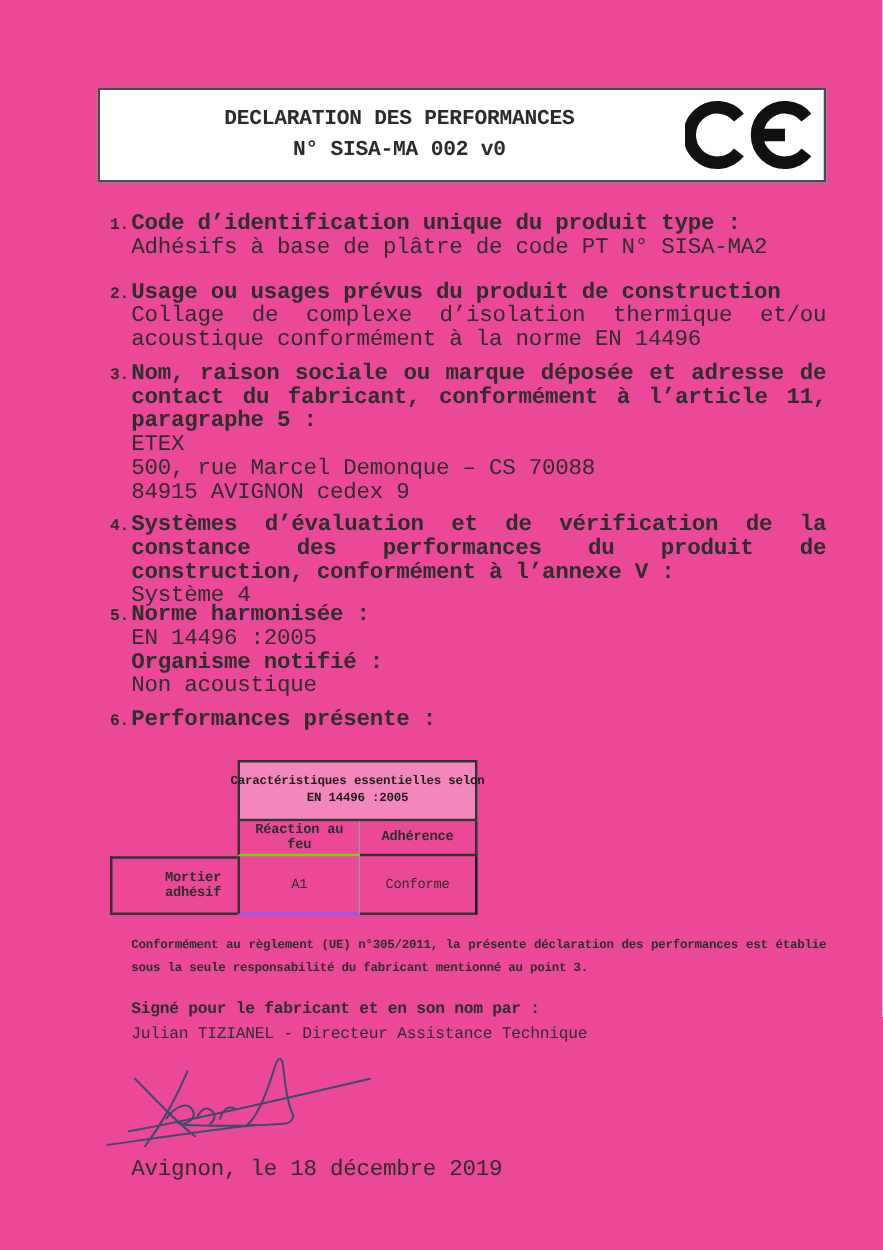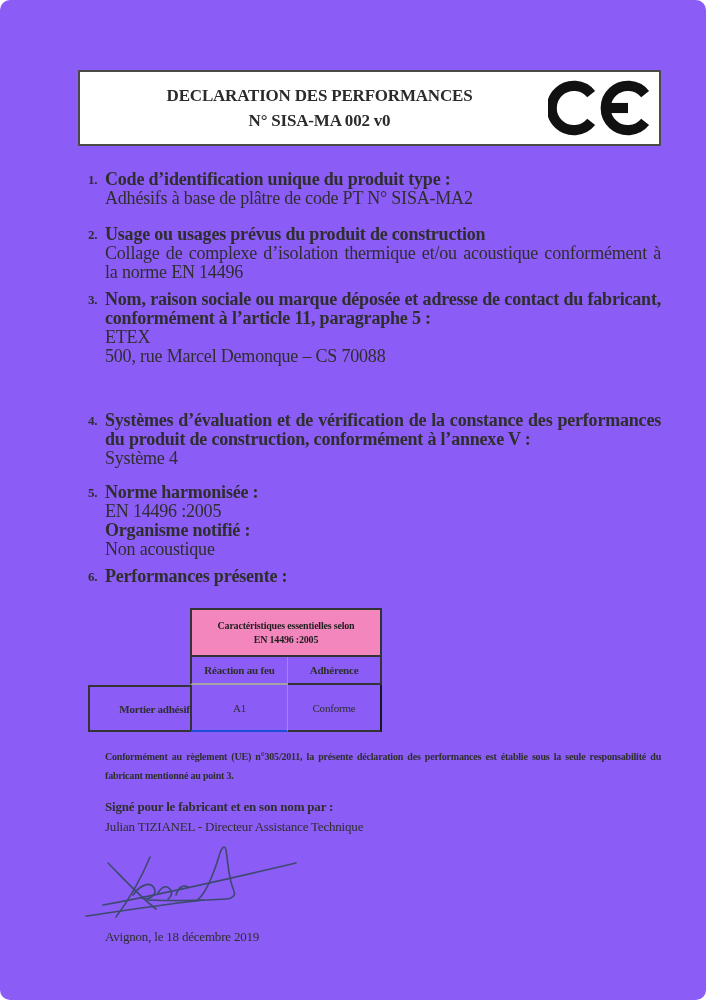--- a/index.html
+++ b/index.html
@@ -1,20 +1,20 @@
 <!DOCTYPE html>
 <html><head>
 <meta charset="utf-8">
 <style>
   * { margin:0; padding:0; box-sizing:border-box; }
   html,body { background:#ffffff; }
   .page {
-    position:relative; width:706px; height:1000px; background:#8b5cf6;
-    font-family:Liberation Serif, serif;
-    color:#2e2e2e; letter-spacing:-0.2px;border-radius:10px;
+    position:relative; width:706px; height:1000px; background:#ec4899;
+    font-family:Liberation Mono, monospace;
+    color:#2e2e2e; letter-spacing:-0.2px;
   }
   
   .header-box {
     position:absolute; left:78px; top:70px; width:583px; height:76px;
     border:2px solid #4a4a4a; background:#ffffff;
   }
   .title-wrap {
     position:absolute; inset:0; display:flex; flex-direction:column;
     justify-content:center; align-items:center; padding-right:100px;
   }
@@ -43,37 +43,37 @@
   }
   .cell { display:flex; align-items:center; justify-content:center; text-align:center; }
   .t-pink {
     grid-column:2/4; grid-row:1;
     background:#F486BE; border:2px solid #333333;
     flex-direction:column; font-weight:bold; font-size:10px; line-height:13.5px;
     letter-spacing:-0.2px; color:#1e1e1e;
   }
   .t-pink div { white-space:nowrap; }
   .t-colhead1 { grid-column:2; grid-row:2; font-weight:bold;
-    border-left:2px solid #333333; border-right:1px solid #999999; border-bottom:2px solid #a3a3a3; }
+    border-left:2px solid #333333; border-right:1px solid #999999; border-bottom:2px solid #84cc16; }
   .t-colhead2 { grid-column:3; grid-row:2; font-weight:bold;
     border-right:2px solid #333333; border-bottom:2px solid #333333; }
   .t-rowlabel { grid-column:1; grid-row:3; font-weight:bold;
     border:2px solid #333333; border-right:0;padding-left:29px; }
   .t-val1 { grid-column:2; grid-row:3;
-    border-left:2px solid #333333; border-right:1px solid #999999; border-bottom:2px solid #1d4ed8; }
+    border-left:2px solid #333333; border-right:1px solid #999999; border-bottom:2px solid #8b5cf6; }
   .t-val2 { grid-column:3; grid-row:3;
     border-right:2px solid #0f172a; border-bottom:2px solid #333333; }
   
   .decl-para {
     position:absolute; left:105px; top:747px; width:556px;
     font-weight:bold; font-size:10px; line-height:19px; text-align:justify;
   }
   .signed-block { position:absolute; left:105px; top:797px; width:556px; font-size:13px; line-height:20px; }
   .signature { position:absolute; left:78px; top:843px; width:230px; height:82px; }
-  .place-date { position:absolute; left:105px; top:927px; font-size:13px; line-height:19px; }
+  .place-date { position:absolute; left:105px; top:927px; font-size:18px; line-height:19px; }
 </style>
 </head>
 <body>
 
 <div class="page">
 
   <div class="header-box">
     <div class="title-wrap">
       <div class="title-line">DECLARATION DES PERFORMANCES</div>
       <div class="title-line">N° SISA-MA 002 v0</div>
@@ -102,20 +102,21 @@
       <div class="just">Collage de complexe d’isolation thermique et/ou acoustique conformément à la norme EN 14496</div>
     </div>
   </div>
 
   <div class="item item-3">
     <div class="num">3.</div>
     <div class="ibody">
       <div class="h just">Nom, raison sociale ou marque déposée et adresse de contact du fabricant, conformément à l’article 11, paragraphe 5 :</div>
       <div>ETEX</div>
       <div>500, rue Marcel Demonque – CS 70088</div>
+      <div>84915 AVIGNON cedex 9</div>
     </div>
   </div>
 
   <div class="item item-4">
     <div class="num">4.</div>
     <div class="ibody">
       <div class="h just">Systèmes d’évaluation et de vérification de la constance des performances du produit de construction, conformément à l’annexe V :</div>
       <div>Système 4</div>
     </div>
   </div>

